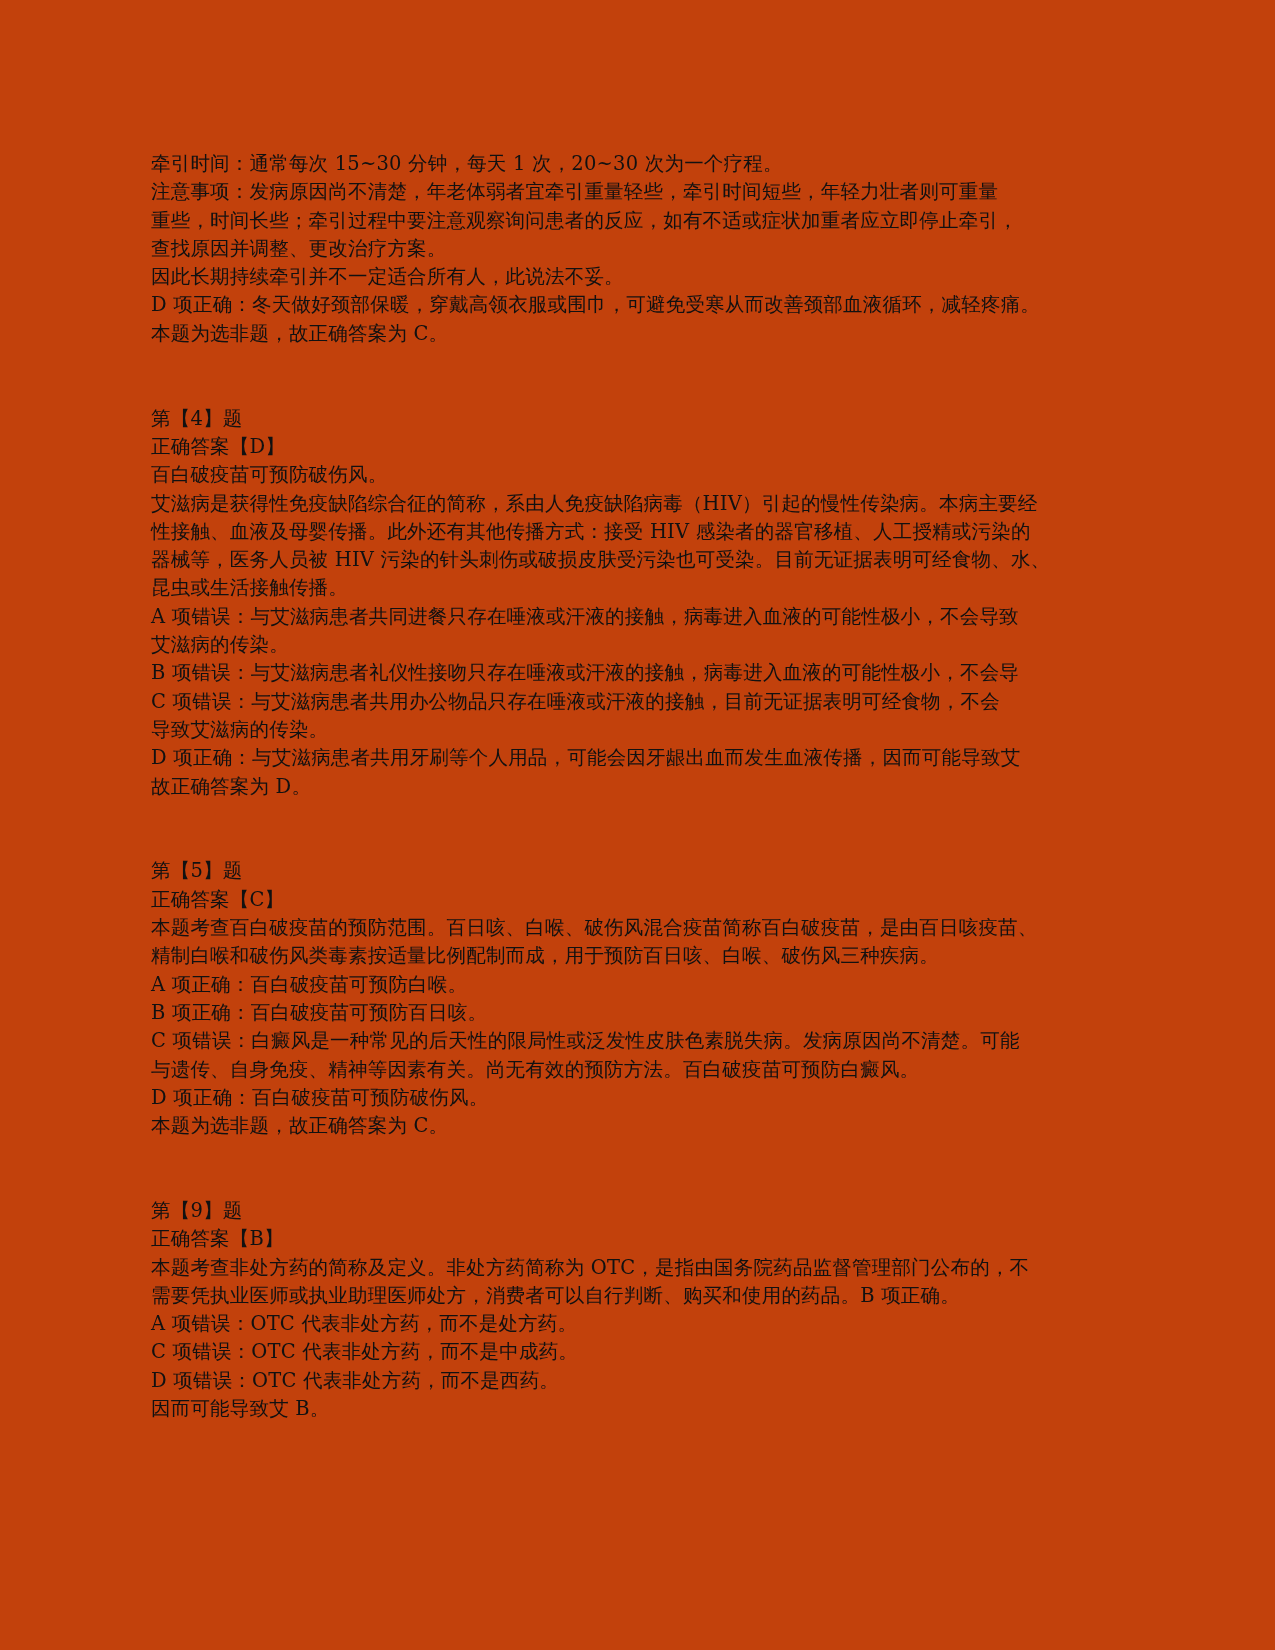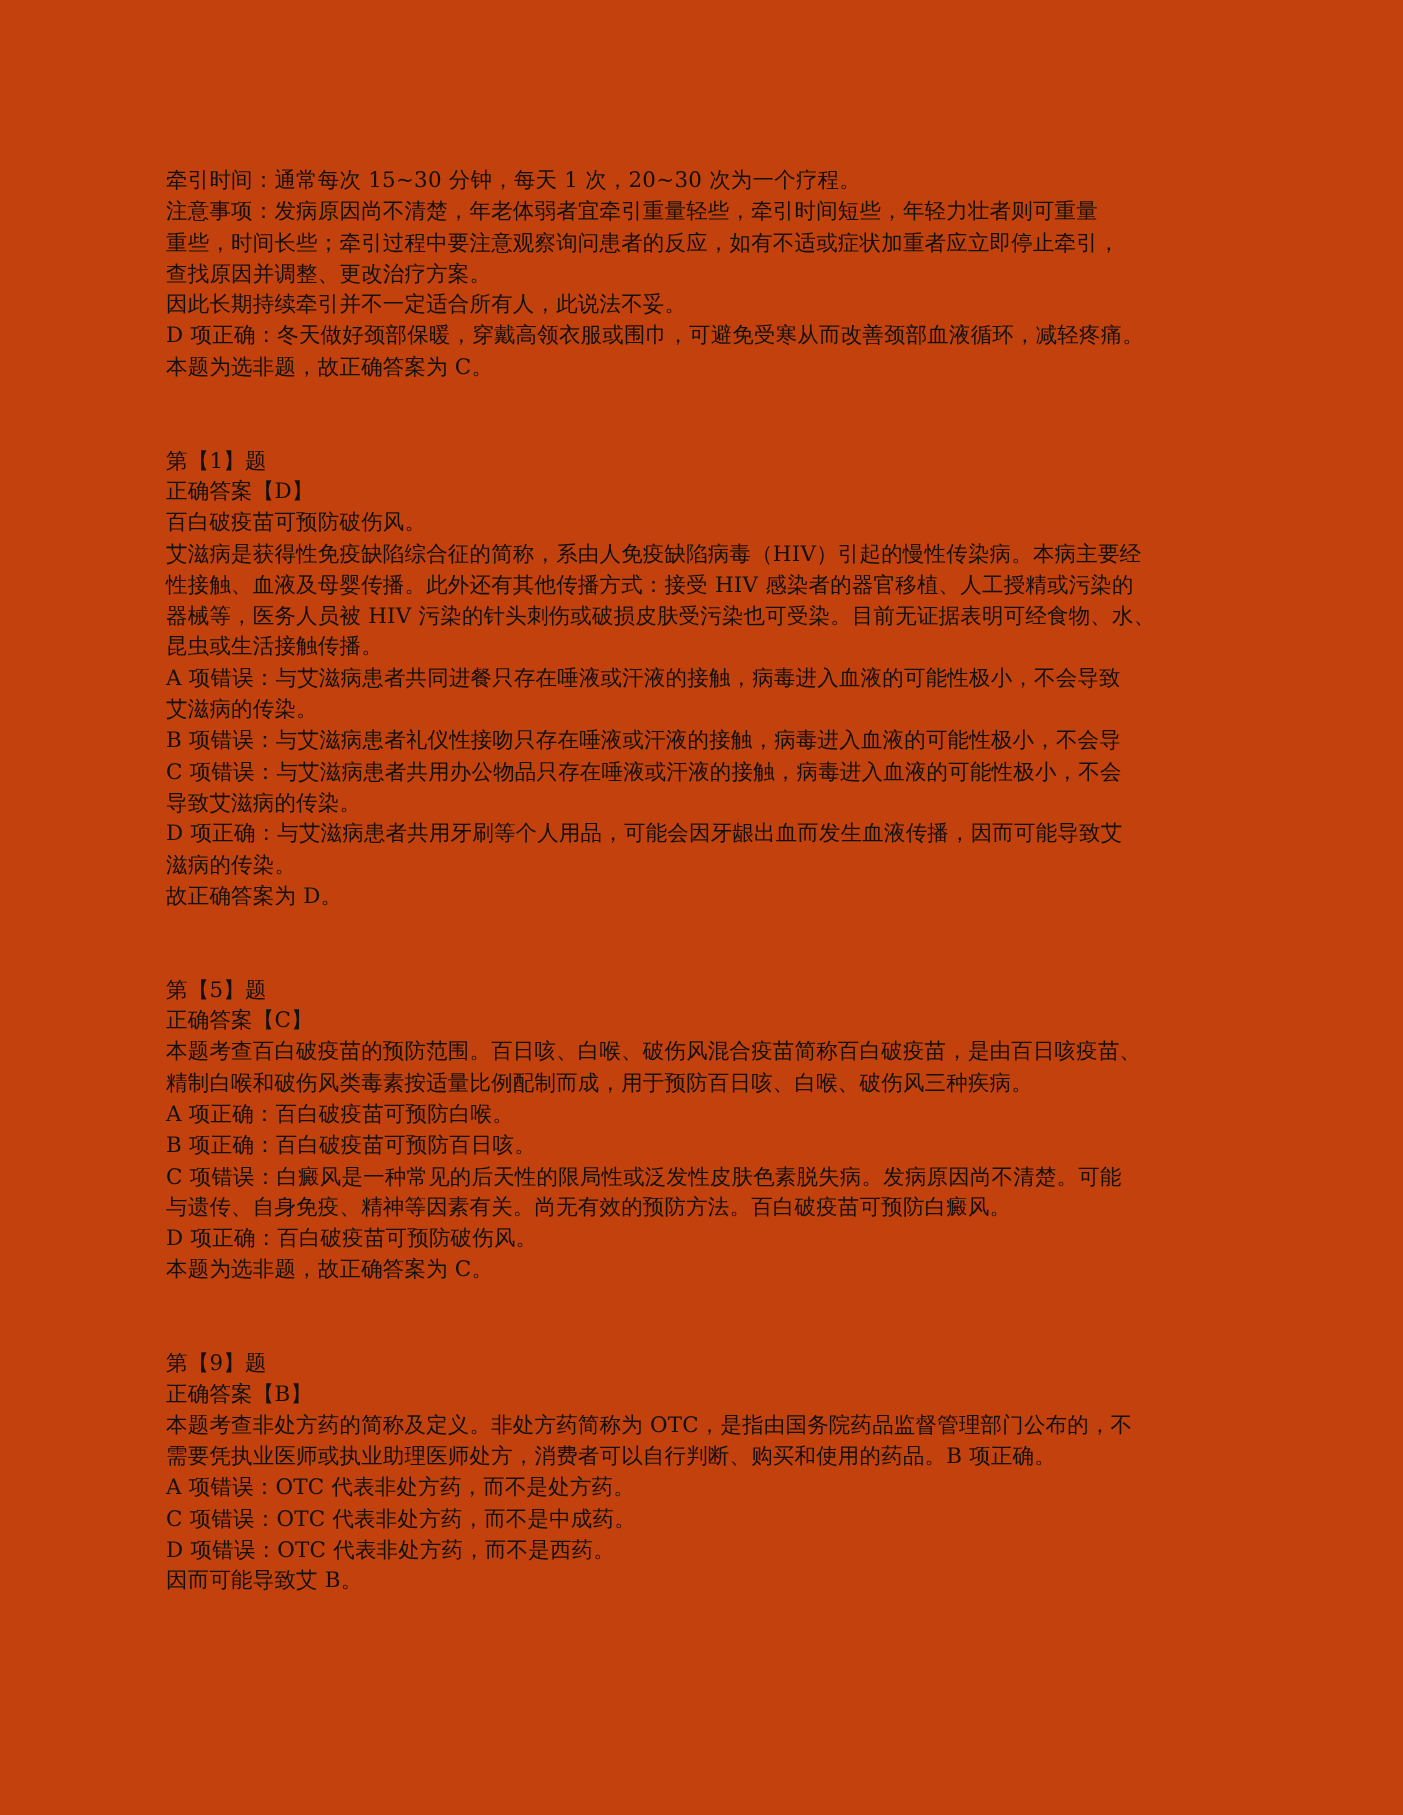--- a/index.html
+++ b/index.html
@@ -57,34 +57,33 @@
       <span class="line">重些，时间长些；牵引过程中要注意观察询问患者的反应，如有不适或症状加重者应立即停止牵引，</span>
       <span class="line">查找原因并调整、更改治疗方案。</span>
       <span class="line">因此长期持续牵引并不一定适合所有人，此说法不妥。</span>
       <span class="line">D 项正确：冬天做好颈部保暖，穿戴高领衣服或围巾，可避免受寒从而改善颈部血液循环，减轻疼痛。</span>
       <span class="line">本题为选非题，故正确答案为 C。</span>
     </div>
 
     <div class="gap"></div>
 
     <div class="block">
-      <span class="line">第【1】题</span>
+      <span class="line">第【4】题</span>
       <span class="line">正确答案【D】</span>
       <span class="line">百白破疫苗可预防破伤风。</span>
       <span class="line">艾滋病是获得性免疫缺陷综合征的简称，系由人免疫缺陷病毒（HIV）引起的慢性传染病。本病主要经</span>
       <span class="line">性接触、血液及母婴传播。此外还有其他传播方式：接受 HIV 感染者的器官移植、人工授精或污染的</span>
       <span class="line">器械等，医务人员被 HIV 污染的针头刺伤或破损皮肤受污染也可受染。目前无证据表明可经食物、水、</span>
       <span class="line">昆虫或生活接触传播。</span>
       <span class="line">A 项错误：与艾滋病患者共同进餐只存在唾液或汗液的接触，病毒进入血液的可能性极小，不会导致</span>
       <span class="line">艾滋病的传染。</span>
       <span class="line">B 项错误：与艾滋病患者礼仪性接吻只存在唾液或汗液的接触，病毒进入血液的可能性极小，不会导</span>
-      <span class="line">C 项错误：与艾滋病患者共用办公物品只存在唾液或汗液的接触，病毒进入血液的可能性极小，不会</span>
+      <span class="line">C 项错误：与艾滋病患者共用办公物品只存在唾液或汗液的接触，目前无证据表明可经食物，不会</span>
       <span class="line">导致艾滋病的传染。</span>
       <span class="line">D 项正确：与艾滋病患者共用牙刷等个人用品，可能会因牙龈出血而发生血液传播，因而可能导致艾</span>
-      <span class="line">滋病的传染。</span>
       <span class="line">故正确答案为 D。</span>
     </div>
 
     <div class="gap"></div>
 
     <div class="block">
       <span class="line">第【5】题</span>
       <span class="line">正确答案【C】</span>
       <span class="line">本题考查百白破疫苗的预防范围。百日咳、白喉、破伤风混合疫苗简称百白破疫苗，是由百日咳疫苗、</span>
       <span class="line">精制白喉和破伤风类毒素按适量比例配制而成，用于预防百日咳、白喉、破伤风三种疾病。</span>

